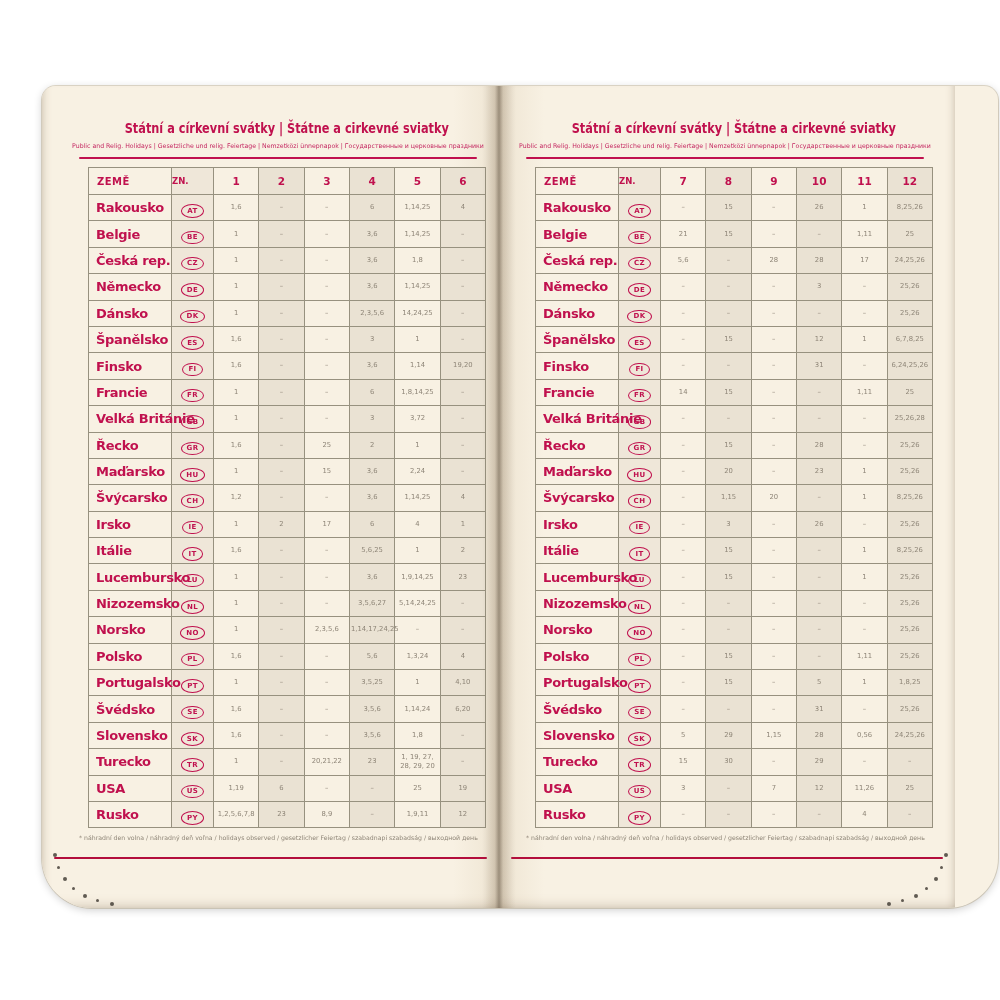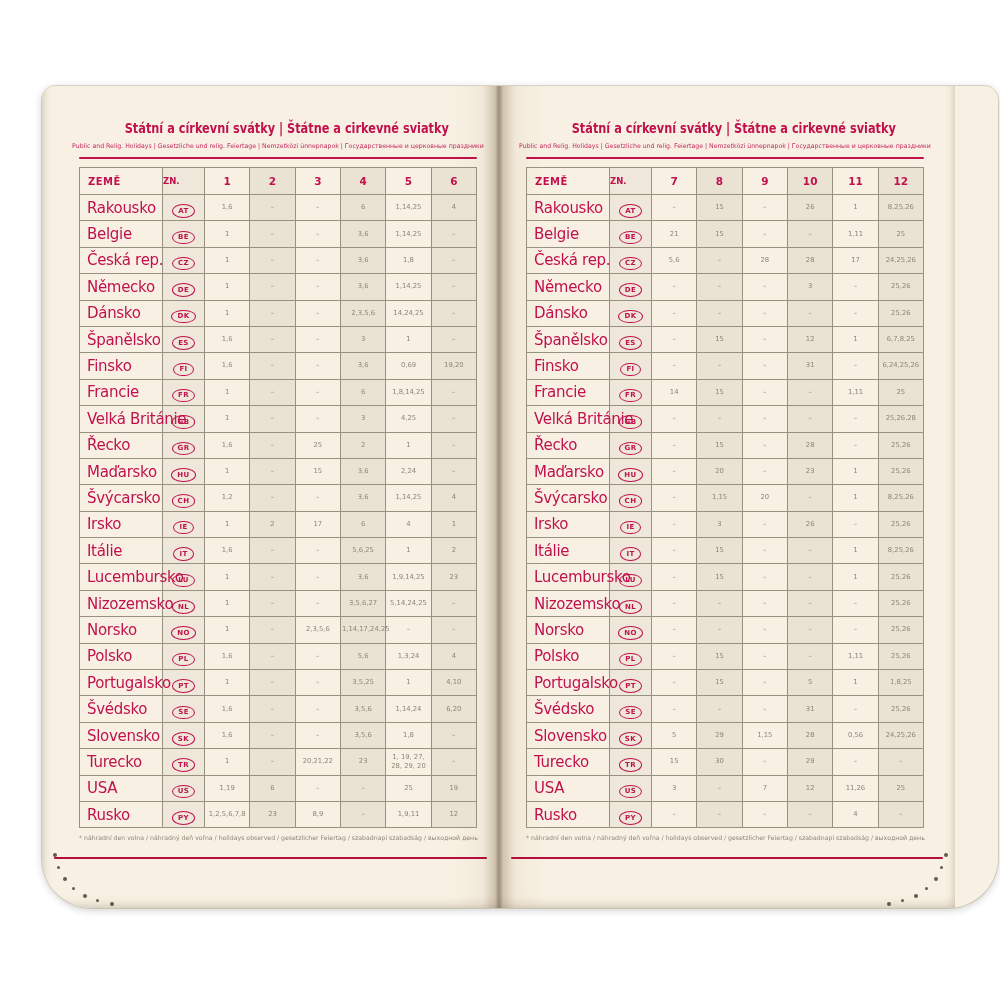--- a/index.html
+++ b/index.html
@@ -35,31 +35,31 @@
     display:inline-block; font-weight:bold; font-size:14.5px; color:#c0114e;
     transform:scaleX(.78); transform-origin:center; white-space:nowrap; letter-spacing:0;
   }
   .page-subtitle {
     margin:4px -16px 0; text-align:center; font-size:6.4px; color:#c42660;
     white-space:nowrap; transform:scaleX(.97); transform-origin:center; height:9px; line-height:9px;
   }
   .title-rule { height:2px; background:#c0114e; margin-top:6px; border-radius:1px; }
 
   table { border-collapse:collapse; table-layout:fixed; width:398px; margin-top:8px;
-          border:1.5px solid #87816f; background:transparent; }
+          border:1.5px solid #87816f; background:transparent;margin-left:9px; }
   th, td { border:1px solid #97917f; padding:0; overflow:visible; }
   thead th { height:27px; color:#c0114e; font-weight:bold; }
   tbody td { height:26.4px; }
   th:first-child, td:first-child { width:83px; }
   th:nth-child(2), td:nth-child(2) { width:42px; }
   .th-country { text-align:left; padding-left:8px; font-size:10px; letter-spacing:.5px; }
   .th-code   { font-size:8.5px; text-align:left; }
   .th-month  { font-size:10.5px; text-align:center; }
   .td-country {
-    color:#c0114e; font-weight:normal; font-size:15px; letter-spacing:-.3px;
+    color:#c0114e; font-weight:bold; font-size:13px; letter-spacing:-.3px;
     text-align:left; padding-left:7px; white-space:nowrap;
   }
   .td-code { text-align:center; }
   .oval {
     display:inline-block; border:1.2px solid #c0114e; border-radius:50%;
     color:#c0114e; font-weight:bold; font-size:7px; line-height:1;
     padding:2.5px 5px 2px; letter-spacing:.4px; background:transparent;
   }
   .td-val { text-align:center; font-size:6.8px; color:#8e8577; line-height:1.35; padding:0 1px; }
   .alt { background:#eae2d3; }
@@ -158,41 +158,41 @@
               <td class="td-val">1</td>
               <td class="td-val alt">–</td>
             </tr>
             <tr>
               <td class="td-country">Finsko</td>
               <td class="td-code zn"><span class="oval">FI</span></td>
               <td class="td-val">1,6</td>
               <td class="td-val alt">–</td>
               <td class="td-val">–</td>
               <td class="td-val alt">3,6</td>
-              <td class="td-val">0,69</td>
+              <td class="td-val">1,14</td>
               <td class="td-val alt">19,20</td>
             </tr>
             <tr>
               <td class="td-country">Francie</td>
               <td class="td-code zn"><span class="oval">FR</span></td>
               <td class="td-val">1</td>
               <td class="td-val alt">–</td>
               <td class="td-val">–</td>
               <td class="td-val alt">6</td>
               <td class="td-val">1,8,14,25</td>
               <td class="td-val alt">–</td>
             </tr>
             <tr>
               <td class="td-country">Velká Británie</td>
               <td class="td-code zn"><span class="oval">GB</span></td>
               <td class="td-val">1</td>
               <td class="td-val alt">–</td>
               <td class="td-val">–</td>
               <td class="td-val alt">3</td>
-              <td class="td-val">4,25</td>
+              <td class="td-val">3,72</td>
               <td class="td-val alt">–</td>
             </tr>
             <tr>
               <td class="td-country">Řecko</td>
               <td class="td-code zn"><span class="oval">GR</span></td>
               <td class="td-val">1,6</td>
               <td class="td-val alt">–</td>
               <td class="td-val">25</td>
               <td class="td-val alt">2</td>
               <td class="td-val">1</td>

